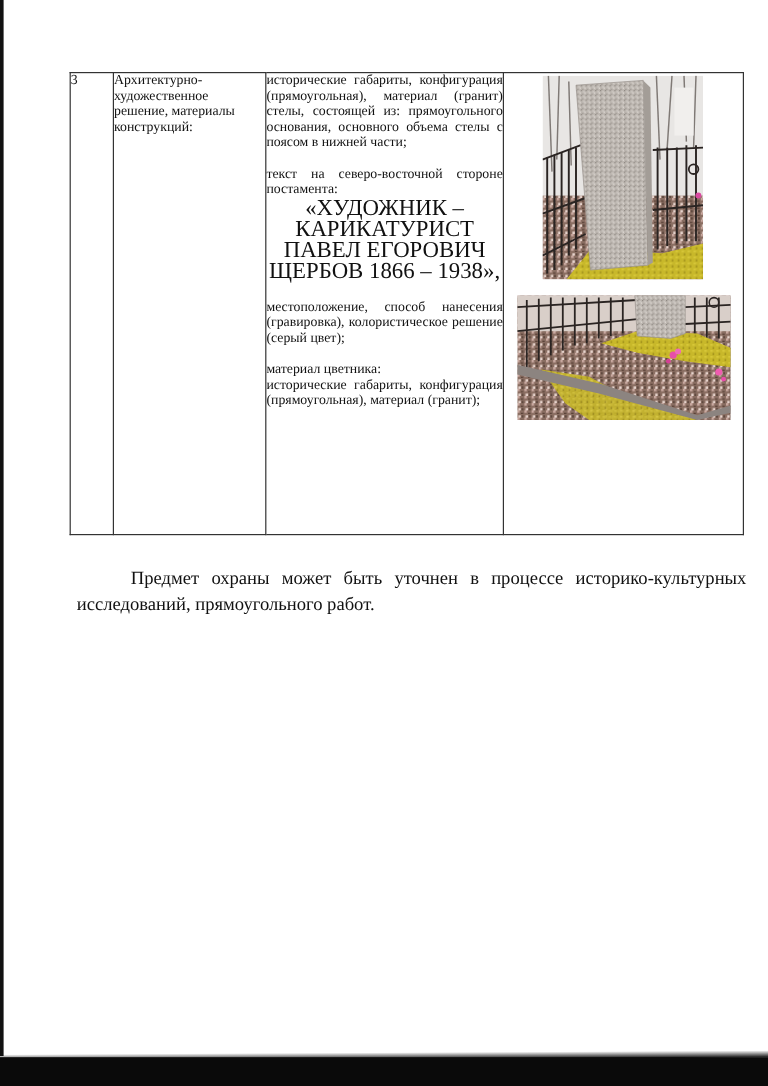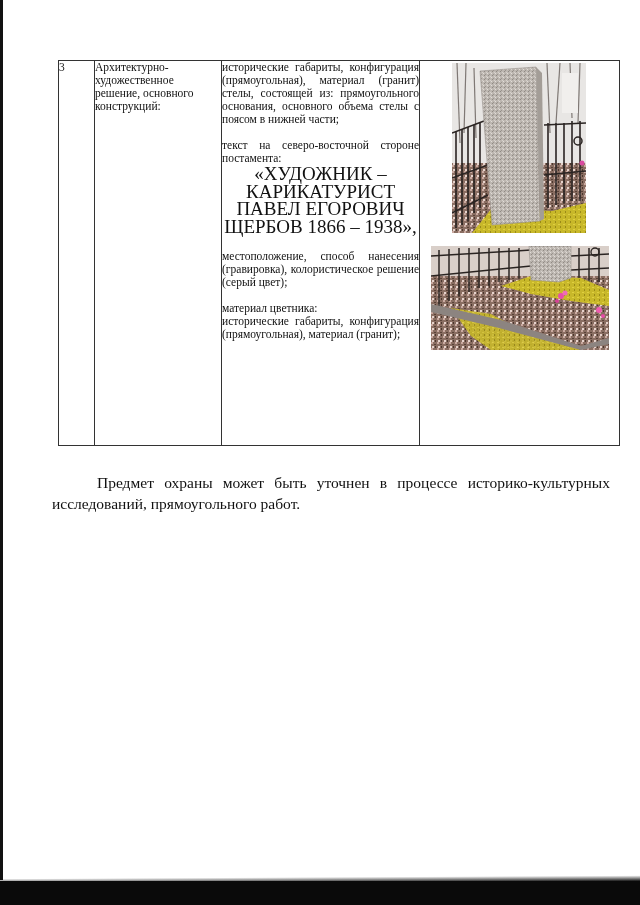--- a/index.html
+++ b/index.html
@@ -93,21 +93,21 @@
     .photo-1 {
       left: 32px; top: 2px;
       width: 134px; height: 170px;
     }
     .photo-2 {
       left: 11px; top: 185px;
       width: 178px; height: 104px;
     }
     .footer-para {
       position: absolute;
-      left: 52px;
+      left: 64px;
       top: 472px;
       width: 558px;
       font-size: 15.5px;
       line-height: 21px;
       text-align: justify;
       text-align-last: left;
       margin: 0;
       text-indent: 45px;
     }
     .footer-line1 {
@@ -124,21 +124,21 @@
 <table class="doc-table">
   <colgroup>
     <col class="c-num">
     <col class="c-name">
     <col class="c-desc">
     <col class="c-photo">
   </colgroup>
   <tbody>
       <tr>
     <td class="cell-num">3</td>
-    <td class="cell-name">Архитектурно-художественное решение, основного конструкций:</td>
+    <td class="cell-name">Архитектурно-художественное решение, материалы конструкций:</td>
     <td class="cell-desc">
       <p class="desc-block">исторические габариты, конфигурация (прямоугольная), материал (гранит) стелы, состоящей из: прямоугольного основания, основного объема стелы с поясом в нижней части;</p>
       <div class="gap"></div>
       <p class="desc-block">текст на северо-восточной стороне постамента:</p>
       <p class="inscription">«ХУДОЖНИК – КАРИКАТУРИСТ ПАВЕЛ ЕГОРОВИЧ ЩЕРБОВ 1866 – 1938»,</p>
       <div class="gap"></div>
       <p class="desc-block">местоположение, способ нанесения (гравировка), колористическое решение (серый цвет);</p>
       <div class="gap"></div>
       <p class="desc-block">материал цветника:</p>
       <p class="desc-block">исторические габариты, конфигурация (прямоугольная), материал (гранит);</p>

